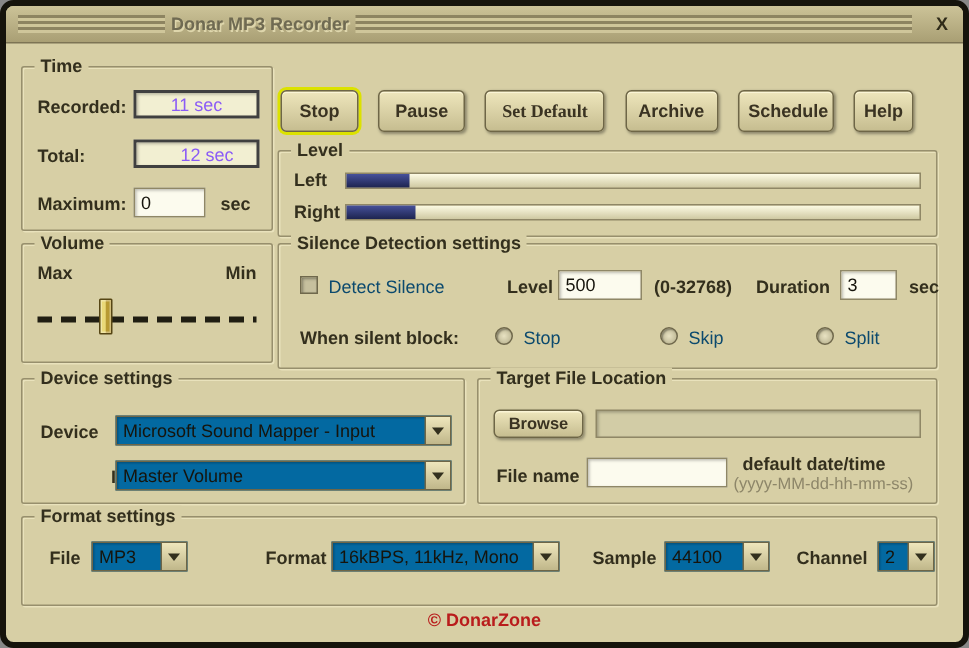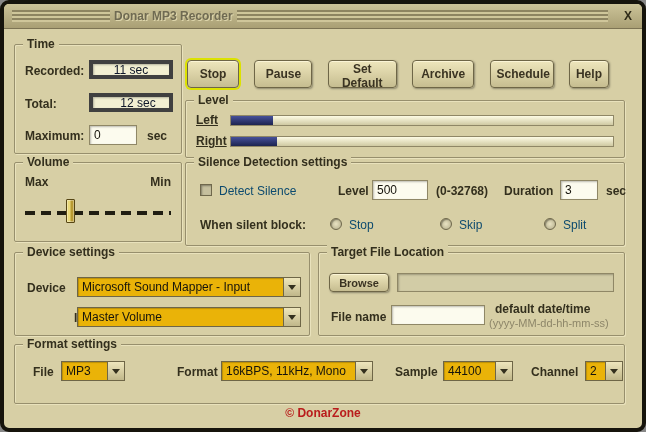--- a/index.html
+++ b/index.html
@@ -33,23 +33,23 @@
     box-shadow:inset 1px 1px 0 #e9e2bc, 1px 1px 0 #e9e2bc;
   }
   .group-label{
     position:absolute;top:-8px;left:8px;background:#d7cfa5;padding:0 4px;
     font-weight:bold;color:#332f1d;line-height:14px;white-space:nowrap;
   }
   .lbl{position:absolute;font-weight:bold;color:#332f1d;white-space:nowrap;}
   .lbl-dim{position:absolute;color:#0c4a6e;white-space:nowrap;}
   
   .field{
-    position:absolute;background:#f2efd2;border:4px solid #404040;
+    position:absolute;background:#f2efd2;border:2px solid #404040;
     box-shadow:inset 1px 1px 2px rgba(0,0,0,.25);
-    display:flex;align-items:center;justify-content:center;color:#0f172a;
+    display:flex;align-items:center;justify-content:center;color:#8b5cf6;
   }
   .input{
     position:absolute;background:#fcfbee;border:1px solid #8f8766;
     box-shadow:inset 1px 1px 2px rgba(0,0,0,.25);
     display:flex;align-items:center;padding:0 4px;color:#16140c;
   }
   .input-disabled{background:#d2cca6;}
   
   .btn{
     background:linear-gradient(#eee6bc,#c6bd90);
@@ -57,39 +57,39 @@
     box-shadow:inset 0 1px 0 #fbf5d6, 1px 1px 2px rgba(0,0,0,.35);
     color:#3a3322;font-weight:bold;font-family:"Liberation Sans",sans-serif;
     font-size:12px;cursor:pointer;
   }
   .btn-focused{box-shadow:0 0 0 2px #dce200, inset 0 1px 0 #fbf5d6;}
   .btn-row{position:absolute;left:183px;top:56px;width:422px;height:28px;
     display:flex;justify-content:space-between;}
   .btn-row .btn{height:28px;}
   
   .level-rows{position:absolute;left:10px;right:10px;top:12px;display:flex;flex-direction:column;gap:7px;}
-  .level-row{display:flex;align-items:center;gap:0;text-decoration:underline;}
+  .level-row{display:flex;align-items:center;gap:0;}
   .level-row .lab{width:34px;font-weight:bold;}
   .bar{flex:1;height:11px;border:1px solid #8f8766;background:linear-gradient(#fdfbe4,#cfc9a2);}
   .bar-fill{height:100%;background:linear-gradient(#46519a,#1d2450);}
   
   .slider-track{position:absolute;left:10px;right:10px;top:48px;height:4px;
     background:repeating-linear-gradient(90deg,#201e12 0 10px,transparent 10px 16px);}
   .slider-handle{position:absolute;top:36px;width:9px;height:24px;
     background:linear-gradient(90deg,#ead979 0 45%,#b89a33 55% 100%);
     border:1px solid #564614;border-radius:1px;
     box-shadow:inset 0 0 0 1px rgba(255,255,255,.35);cursor:pointer;}
   
   .checkbox{position:absolute;width:12px;height:12px;background:#c6c09e;
     border:1px solid #6f684c;box-shadow:inset 1px 1px 2px rgba(0,0,0,.35);cursor:pointer;}
   .radio{position:absolute;width:12px;height:12px;border-radius:50%;
     background:radial-gradient(#e8e2c2,#b2ac88);border:1px solid #6f684c;
     box-shadow:inset 1px 1px 1px rgba(0,0,0,.3);cursor:pointer;}
   
-  .dropdown{position:absolute;height:20px;display:flex;background:#eab308;
+  .dropdown{position:absolute;height:20px;display:flex;background:#0369a1;
     border:1px solid #6e6647;box-shadow:inset 1px 1px 1px rgba(0,0,0,.2);cursor:pointer;}
   .dd-text{flex:1;display:flex;align-items:center;padding:0 4px;color:#16140c;
     white-space:nowrap;overflow:hidden;}
   .dd-btn{width:17px;background:linear-gradient(#eee6bc,#c0b78a);
     border-left:1px solid #6e6647;display:flex;align-items:center;justify-content:center;}
   .dd-arrow{width:0;height:0;border-left:4px solid transparent;
     border-right:4px solid transparent;border-top:5px solid #33301e;}
   
   .footer{position:absolute;left:0;right:0;top:402px;text-align:center;
     font-weight:bold;color:#b91c1c;}
@@ -113,21 +113,21 @@
     <span class="lbl" style="left:10px;top:52px;">Total:</span>
     <div class="field" style="left:74px;top:48px;width:84px;height:19px;padding-left:14px;">12 sec</div>
     <span class="lbl" style="left:10px;top:84px;">Maximum:</span>
     <div class="input" style="left:74px;top:80px;width:48px;height:20px;">0</div>
     <span class="lbl" style="left:132px;top:84px;">sec</span>
   </div>
 
   <div class="btn-row">
     <button class="btn btn-focused" style="width:52px;">Stop</button>
     <button class="btn" style="width:58px;">Pause</button>
-    <button class="btn" style="width:69px;">Set Default</button>
+    <button class="btn" style="width:80px;font-family:Liberation Serif, serif;">Set Default</button>
     <button class="btn" style="width:62px;">Archive</button>
     <button class="btn" style="width:64px;">Schedule</button>
     <button class="btn" style="width:40px;">Help</button>
   </div>
 
   <div class="group" style="left:181px;top:96px;width:440px;height:58px;">
     <span class="group-label">Level</span>
     <div class="level-rows">
       <div class="level-row">
         <span class="lab">Left</span>

